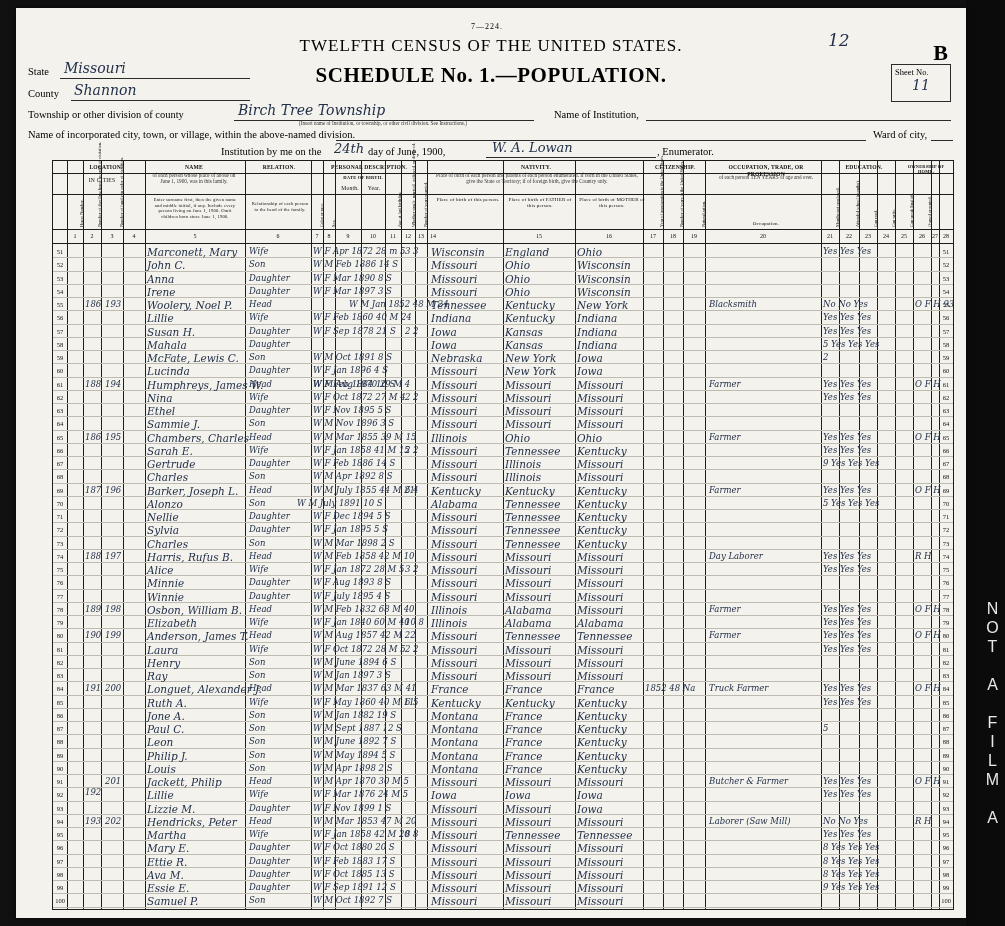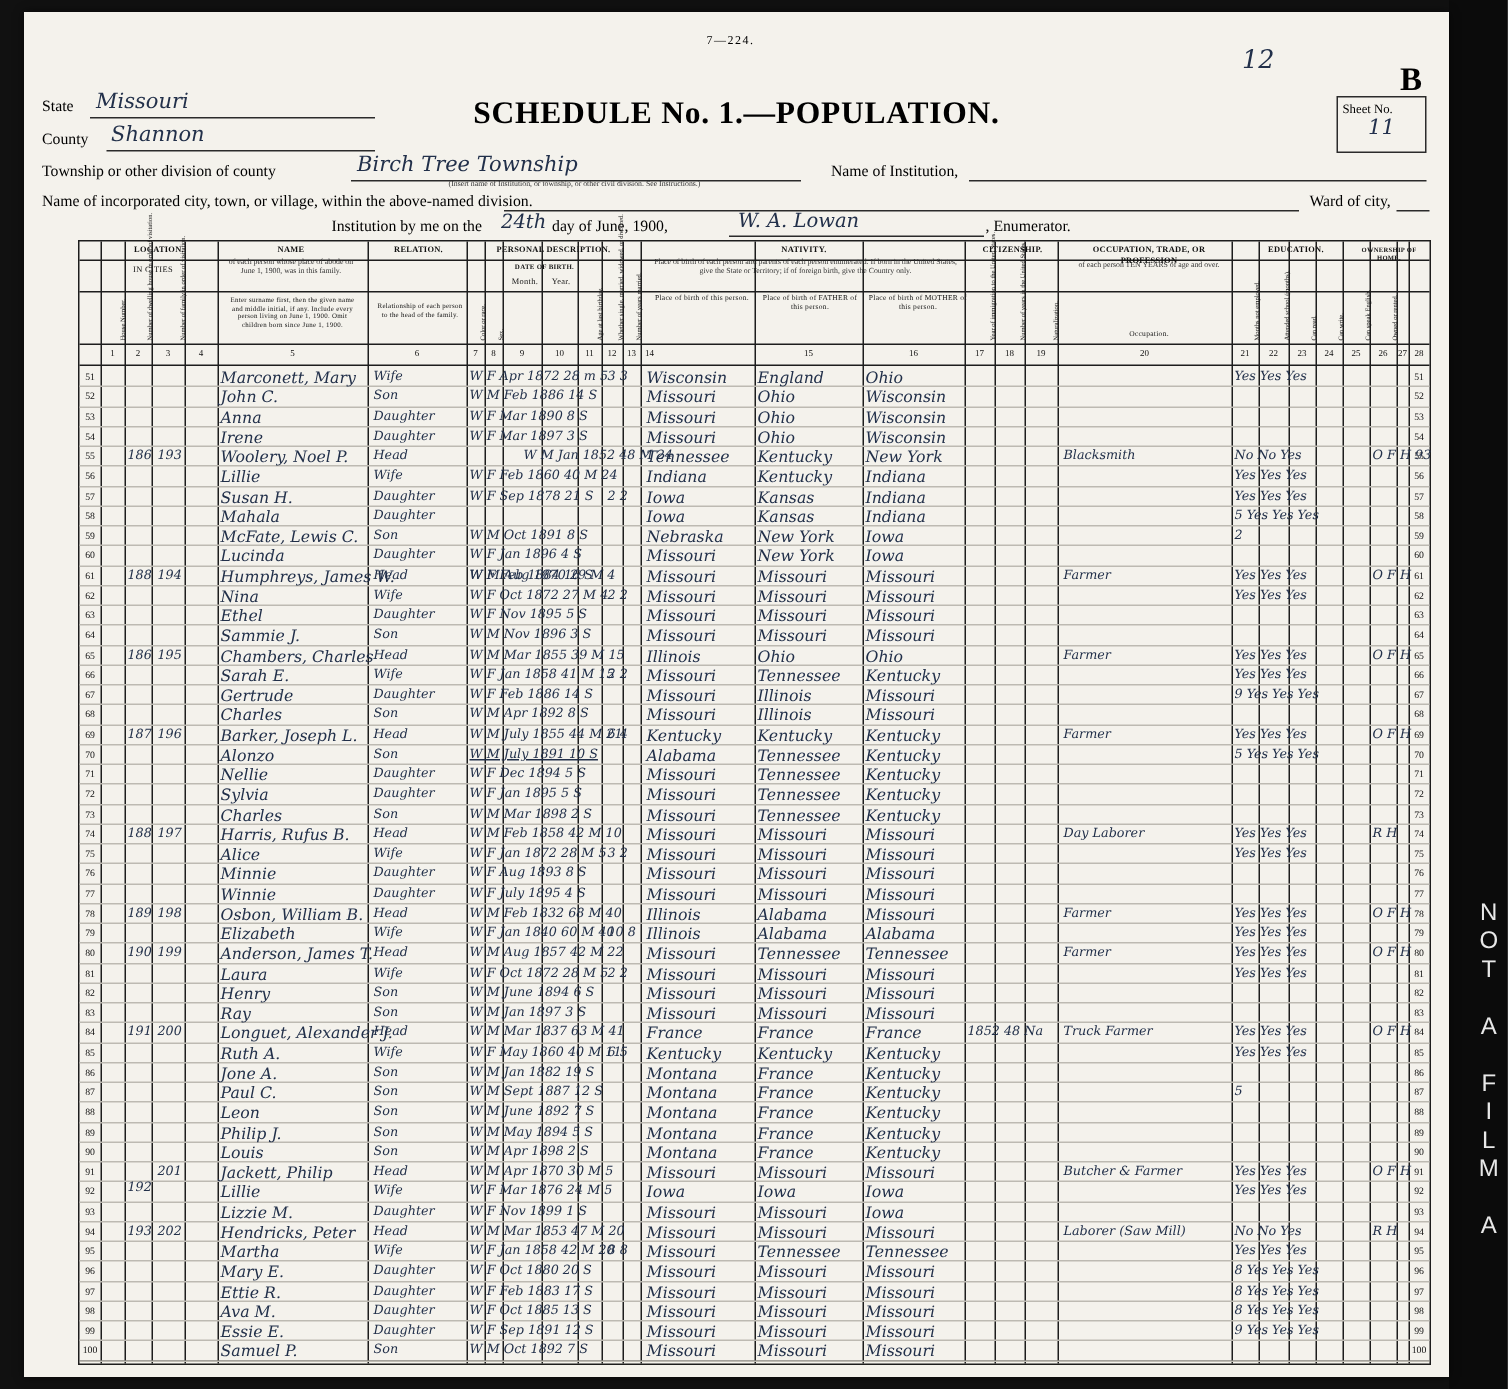--- a/index.html
+++ b/index.html
@@ -42,20 +42,21 @@
 
 <div id="page">
 
   <div class="filmstrip"></div>
   <div class="filmtext">NOT A FILM A</div>
   <div class="cornerno">8</div>
 
   <div id="sheet">
 
     <div class="formno">7—224.</div>
+    <div class="t1">TWELFTH CENSUS OF THE UNITED STATES.</div>
     <div class="t2">SCHEDULE No. 1.—POPULATION.</div>
     <div class="bigB">B</div>
 
     <div class="boxsheet">
       <div style="font-size:8.5px;padding:2px 0 0 3px;">Sheet No.</div>
       <div class="hand" style="font-size:14px;text-align:center;">11</div>
     </div>
     <div class="hw" style="left:812px;top:22px;font-size:17px;">12</div>
 
     <div class="lbl" style="left:12px;top:58px;">State</div>
@@ -398,21 +399,21 @@
           <div class="cellhw" style="left: 452px; top: 323.5px;">Kentucky</div>
           <div class="cellhw" style="left: 524px; top: 323.5px;">Kentucky</div>
           <div class="cellhw small" style="left: 656px; top: 323.5px;">Farmer</div>
           <div class="cellhw small" style="left: 770px; top: 323.5px;">Yes Yes Yes</div>
           <div class="cellhw small" style="left: 862px; top: 323.5px;">O F H</div>
           <div class="hrow" style="top: 348px;"></div>
           <div class="lineno" style="left: 0px; top: 338.75px;">70</div>
           <div class="lineno" style="left: 886px; top: 338.75px;">70</div>
           <div class="cellhw" style="left: 94px; top: 336.75px;">Alonzo</div>
           <div class="cellhw small" style="left: 196px; top: 336.75px;">Son</div>
-          <div class="cellhw small" style="left: 260px; top: 336.75px; text-decoration: underline;">W M July 1891 10 S</div>
+          <div class="cellhw small" style="left: 244px; top: 336.75px;">W M July 1891 10 S</div>
           <div class="cellhw" style="left: 378px; top: 336.75px;">Alabama</div>
           <div class="cellhw" style="left: 452px; top: 336.75px;">Tennessee</div>
           <div class="cellhw" style="left: 524px; top: 336.75px;">Kentucky</div>
           <div class="cellhw small" style="left: 770px; top: 336.75px;">5 Yes Yes Yes</div>
           <div class="hrow" style="top: 361.25px;"></div>
           <div class="lineno" style="left: 0px; top: 352px;">71</div>
           <div class="lineno" style="left: 886px; top: 352px;">71</div>
           <div class="cellhw" style="left: 94px; top: 350px;">Nellie</div>
           <div class="cellhw small" style="left: 196px; top: 350px;">Daughter</div>
           <div class="cellhw small" style="left: 260px; top: 350px;">W F Dec 1894 5 S</div>

